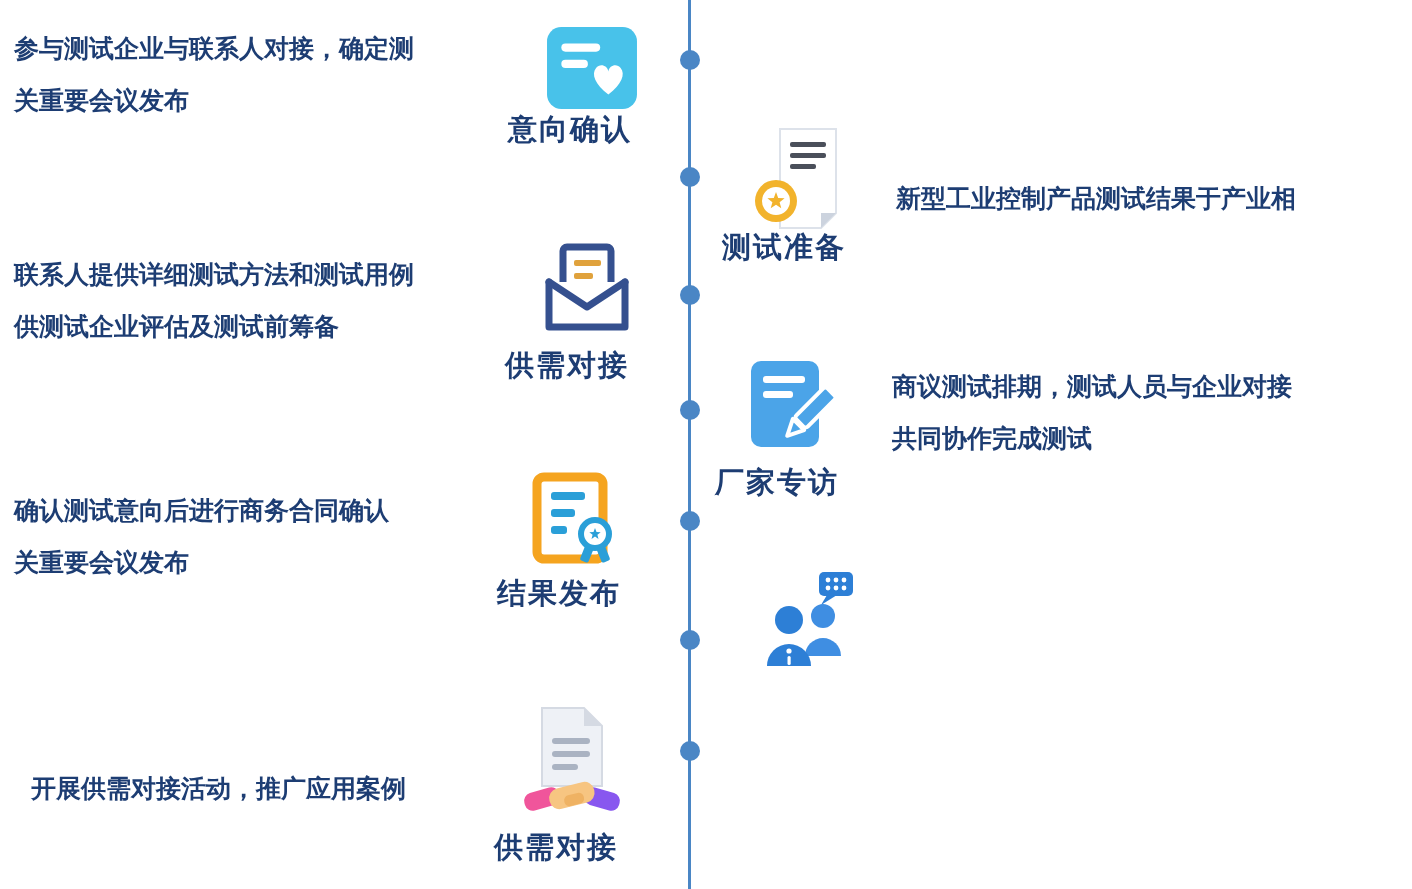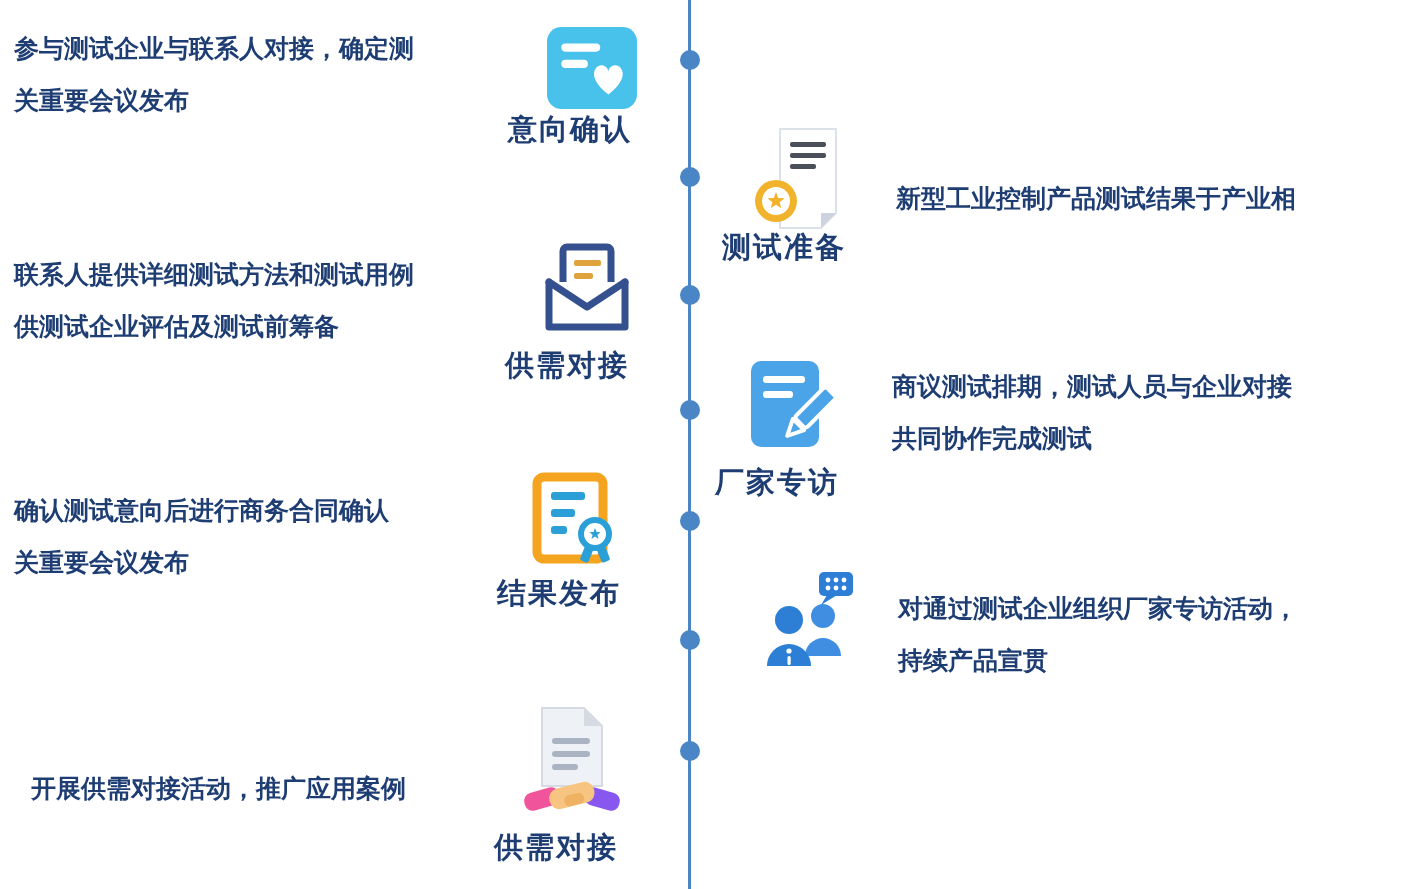--- a/index.html
+++ b/index.html
@@ -120,24 +120,20 @@
         <circle cx="79" cy="18" r="2.4" fill="#ffffff"></circle>
         <circle cx="87" cy="18" r="2.4" fill="#ffffff"></circle>
       <circle cx="66" cy="46" r="12" fill="#3f8ee2"></circle>
       <path d="M48 86 a18 18 0 0 1 36 0 z" fill="#3f8ee2"></path>
       <circle cx="32" cy="50" r="14" fill="#2d7fd6"></circle>
       <path d="M10 96 a22 22 0 0 1 44 0 z" fill="#2d7fd6"></path>
       <circle cx="32" cy="81" r="2.6" fill="#ffffff"></circle>
       <rect x="30.5" y="86" width="3.2" height="9" rx="1.5" fill="#ffffff"></rect>
     </svg>
   </span>
-  <div class="desc" style="left:898px;top:582px">
-    <div>对通过测试企业组织厂家专访活动，</div>
-    <div>持续产品宣贯</div>
-  </div>
 
   <div class="desc" style="left:31px;top:762px">
     <div>开展供需对接活动，推广应用案例</div>
   </div>
   <span class="icon-box" style="left:522px;top:706px">
     <svg width="100" height="112" viewBox="0 0 100 112">
       <path d="M20 2 H62 L80 20 V80 H20 Z" fill="#eef1f6" stroke="#d5dae3" stroke-width="2"></path>
       <path d="M62 2 L80 20 H62 Z" fill="#d5dae3"></path>
       <rect x="30" y="32" width="38" height="6" rx="3" fill="#aab3c2"></rect>
       <rect x="30" y="45" width="38" height="6" rx="3" fill="#aab3c2"></rect>

